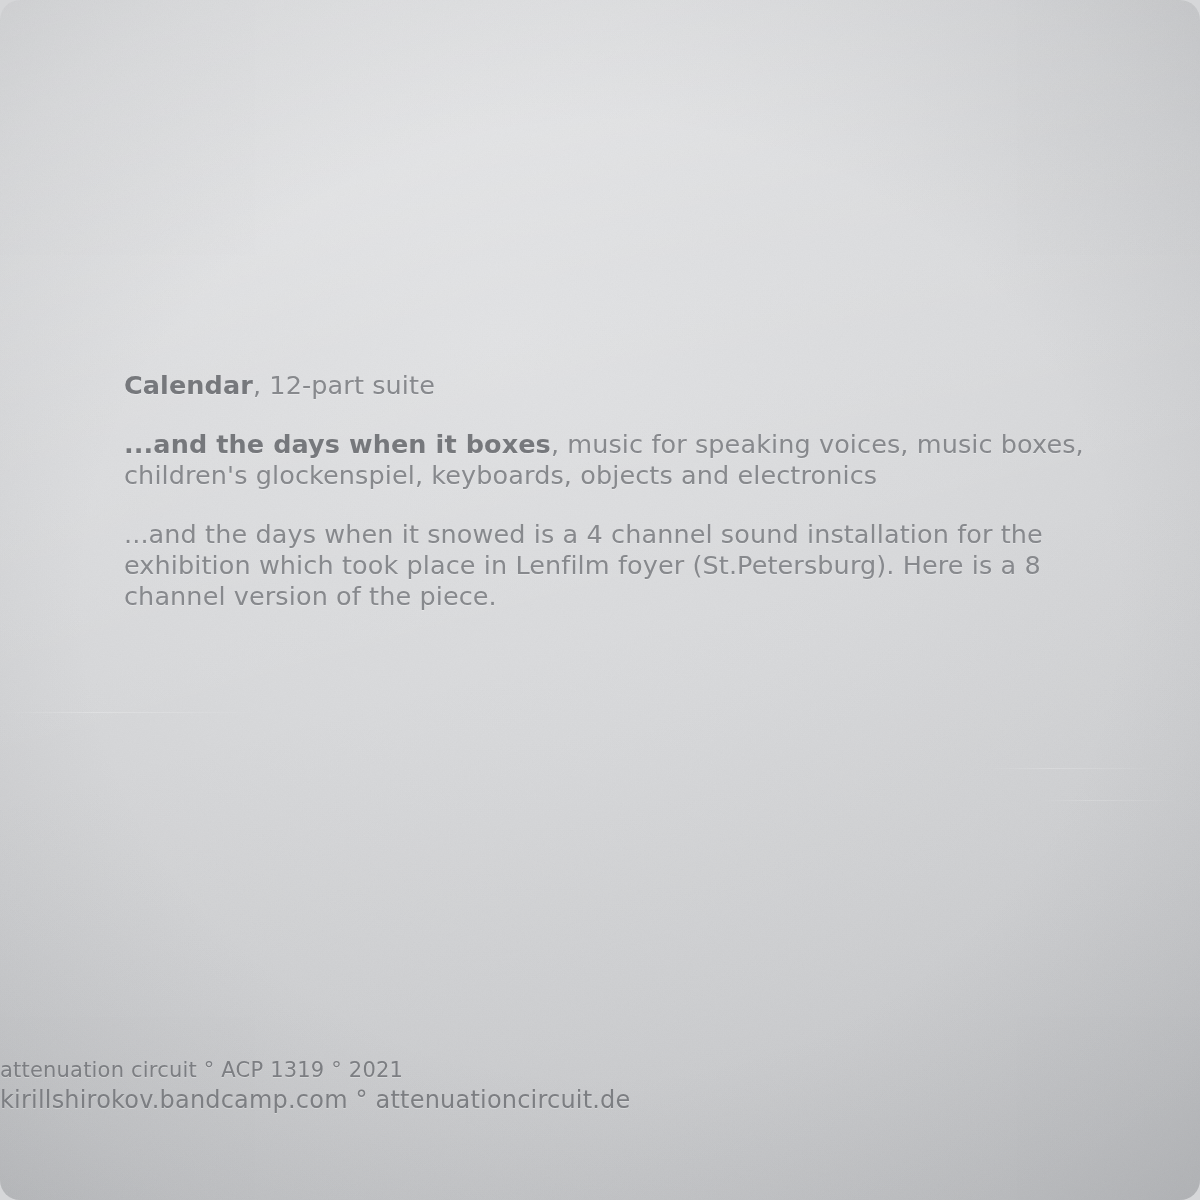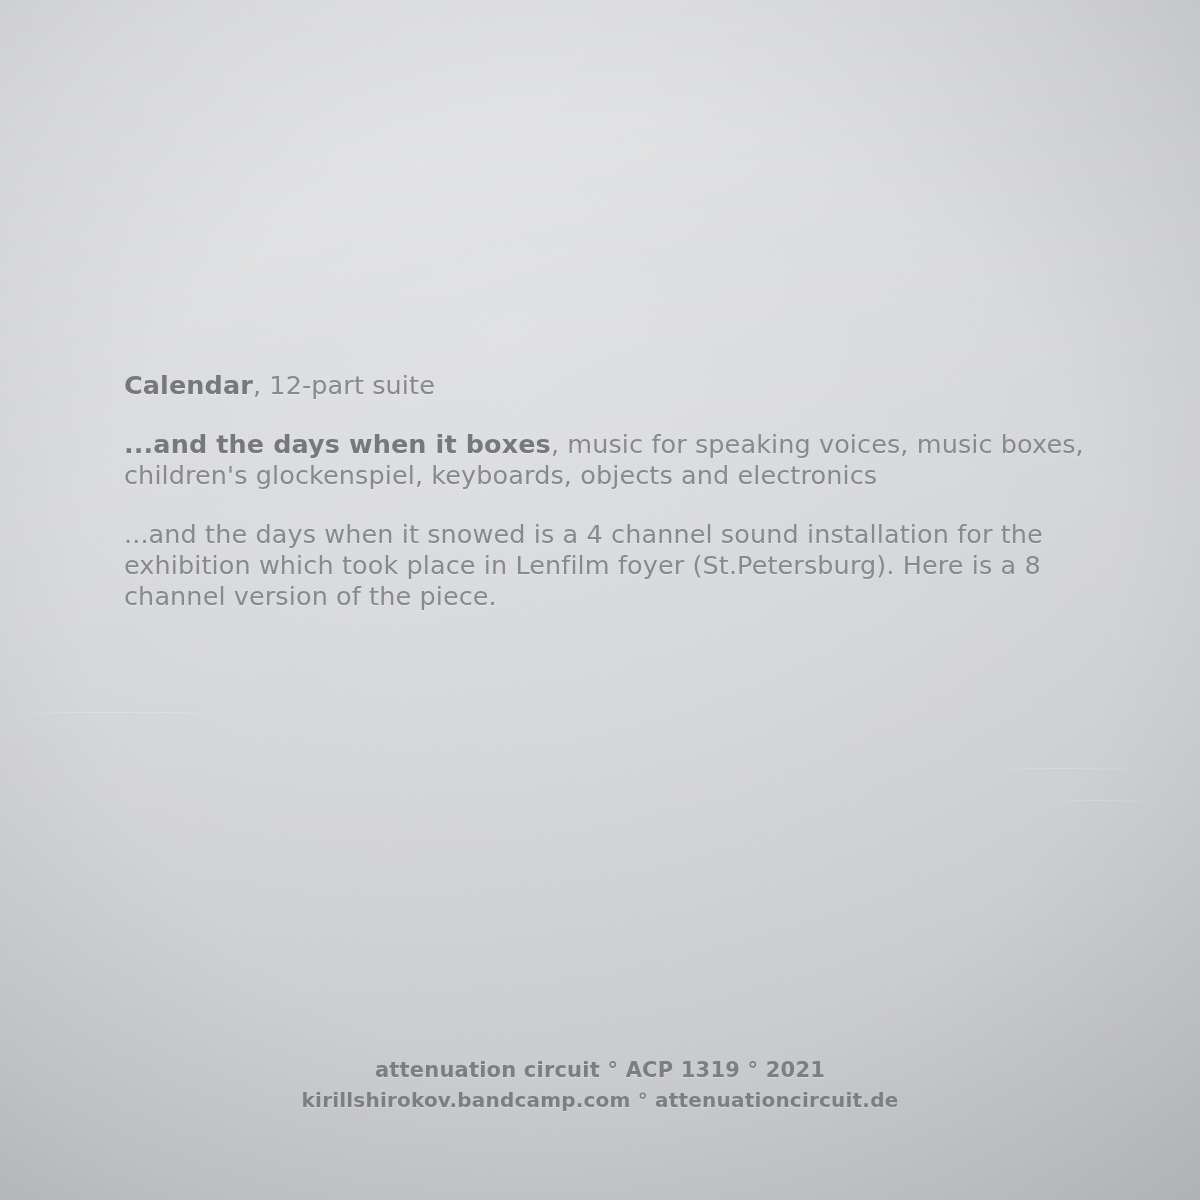--- a/index.html
+++ b/index.html
@@ -15,20 +15,21 @@
   }
 
   
   .sleeve {
     position: relative;
     width: 1200px;
     height: 1200px;
     background:
       radial-gradient(ellipse 95% 80% at 42% 28%, #dedfe1 0%, #d8d9db 42%, #d1d2d4 72%, #cacbcd 100%);
     overflow: hidden;
+    border-radius: 20px;
   }
   .sleeve::before {
     
     content: "";
     position: absolute;
     inset: 0;
     background:
       linear-gradient(165deg, rgba(255,255,255,0.38) 0%, rgba(255,255,255,0.10) 28%, rgba(255,255,255,0.0) 52%, rgba(120,124,130,0.05) 78%, rgba(110,114,120,0.10) 100%);
     pointer-events: none;
   }
@@ -76,30 +77,29 @@
     font-weight: 700;
     color: #76787c;
   }
   .b-sub { margin-top: 28px; }
 
   .footer {
     position: absolute;
     left: 0;
     right: 0;
     top: 1055px;
-    text-align: center;
     z-index: 3;
     color: #7c7e82;
-    font-weight: 700;
+    font-weight: 400;
     font-size: 21px;
     line-height: 30px;
     letter-spacing: .2px;
     text-shadow: 0 1px 0 rgba(255,255,255,0.28);
   }
-  .footer .line2 { font-size: 20px; }
+  .footer .line2 { font-size: 24px; }
 </style>
 </head>
 <body>
 
 <div class="sleeve">
 
   <svg class="grain" width="1200" height="1200" xmlns="http://www.w3.org/2000/svg">
     <defs>
       <filter id="noiseFilter">
         <feTurbulence type="fractalNoise" baseFrequency="0.85" numOctaves="3" stitchTiles="stitch"></feTurbulence>

